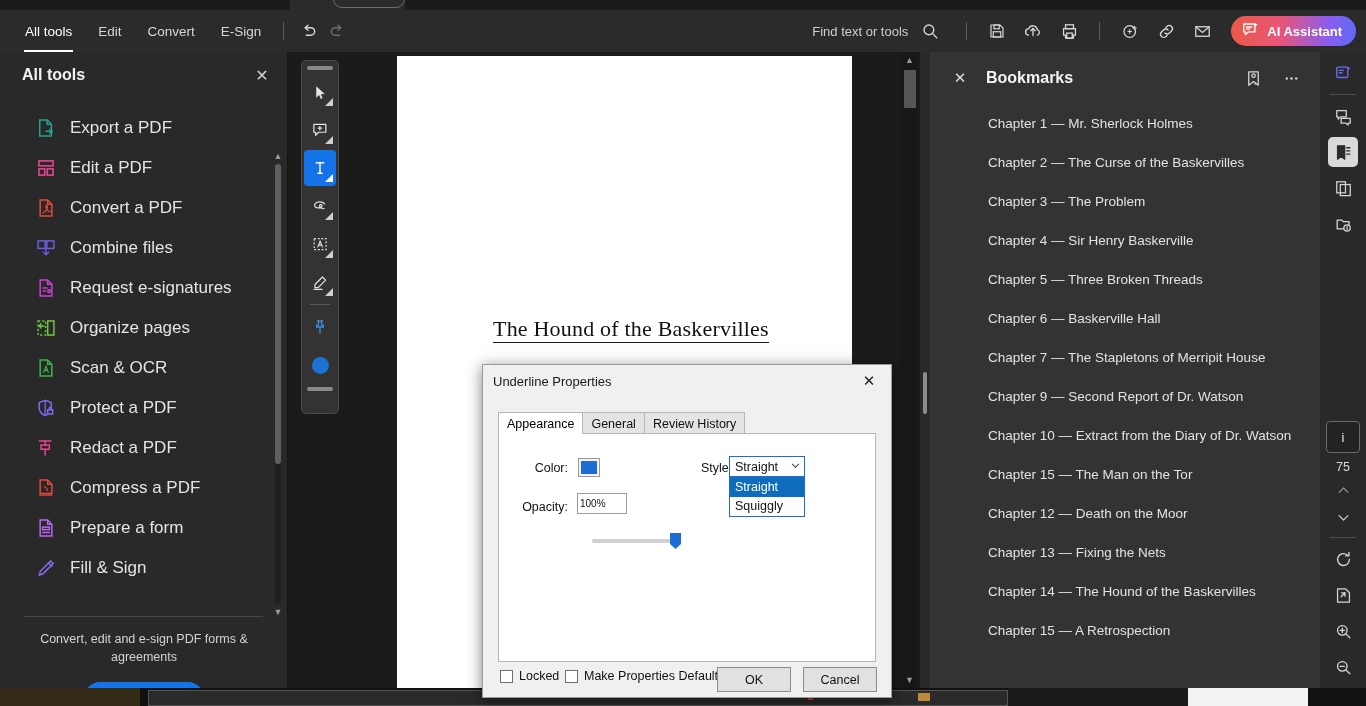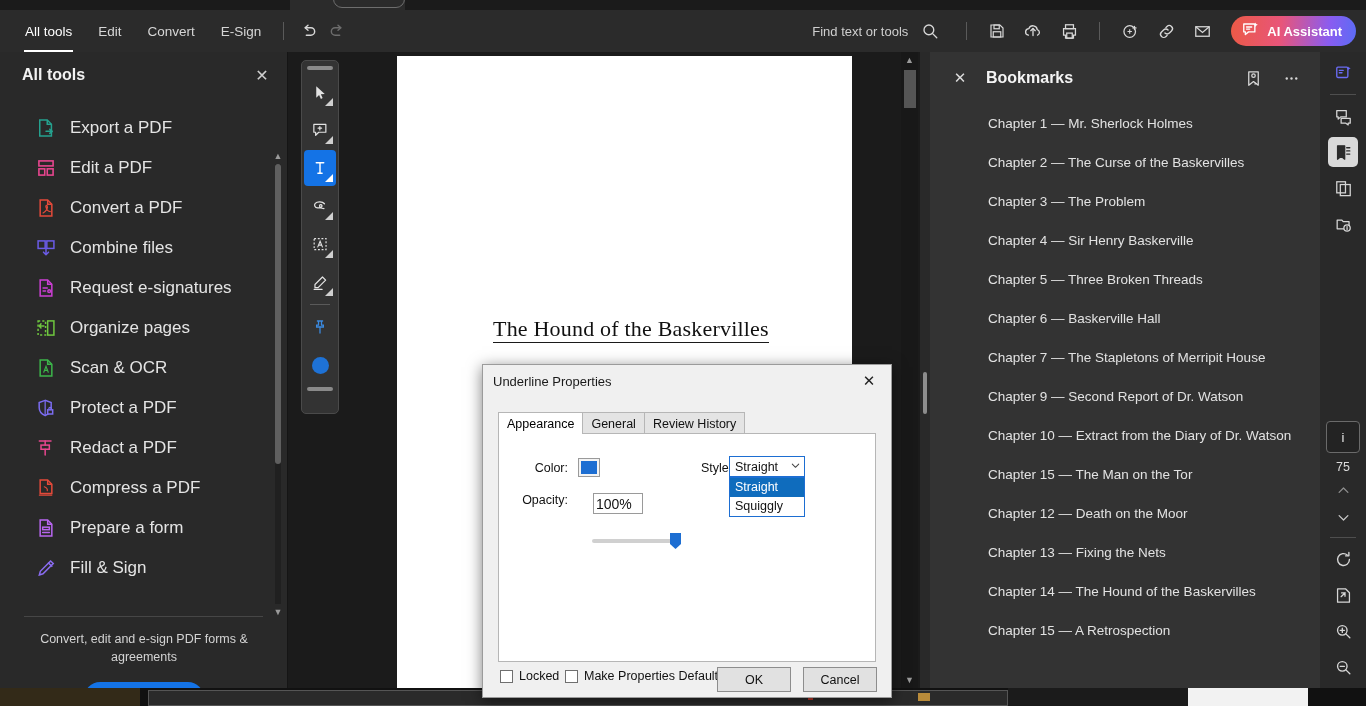--- a/index.html
+++ b/index.html
@@ -207,25 +207,25 @@
     position:absolute; left:15px; top:68px; width:378px; height:229px;
     background:#fff; border:1px solid #b6b6b6;
   }
   .row-color { position:absolute; left:25px; top:24px; display:flex; align-items:center; gap:10px; }
   .row-color .lab { width:44px; text-align:right; font-size:12.5px; }
   .swatch {
     width:22px; height:19px; border:1px solid #9a9a9a; background:#f3f3f3;
     display:flex; align-items:center; justify-content:center;
   }
   .swatch i { display:block; width:16px; height:13px; background:#1d6ed2; }
-  .row-op { position:absolute; left:20px; top:59px; display:flex; align-items:flex-start; gap:25px; }
+  .row-op { position:absolute; left:20px; top:59px; display:flex; align-items:flex-end; gap:9px; }
   .row-op .lab { width:49px; text-align:right; font-size:12.5px; }
   .op-input {
     width:50px; height:21px; border:1px solid #9a9a9a; background:#fff;
-    font-size:14px; padding:0 2px; color:#111; font-family:"Liberation Sans",sans-serif;
+    font-size:10px; padding:0 2px; color:#111; font-family:"Liberation Sans",sans-serif;
   }
   .slider { position:absolute; left:93px; top:98px; width:88px; height:18px; }
   .slider .track { position:absolute; left:0; top:7px; width:88px; height:4px; background:#d0d0d0; border-radius:2px; }
   .slider .thumb {
     position:absolute; left:78px; top:1px; width:11px; height:16px; background:#1d6ed2;
     clip-path:polygon(0 0,100% 0,100% 68%,50% 100%,0 68%);
   }
   .style-lab { position:absolute; left:202px; top:27px; font-size:12.5px; }
   .style-combo {
     position:absolute; left:230px; top:22px; width:76px; height:21px;

